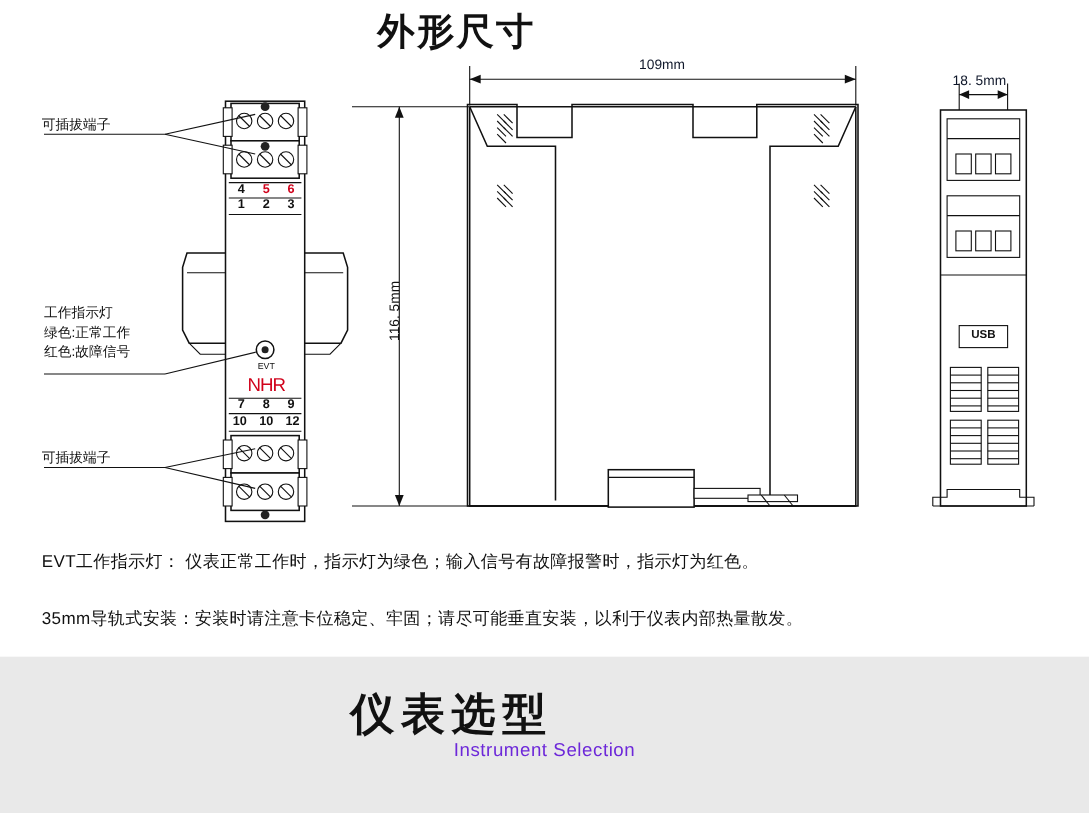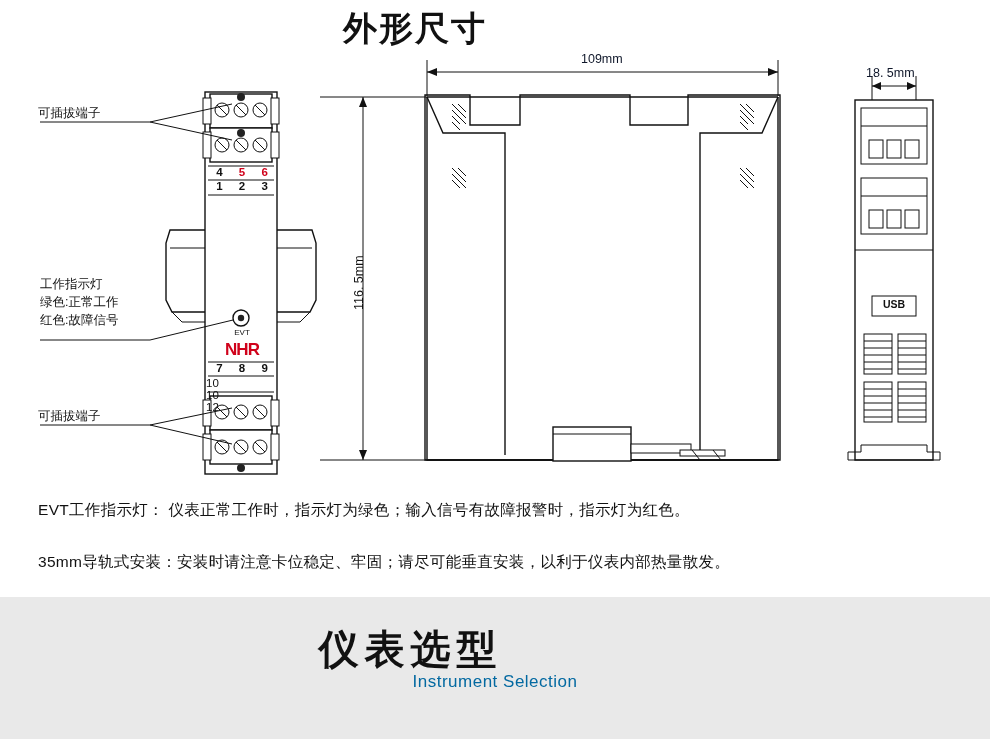--- a/index.html
+++ b/index.html
@@ -71,21 +71,21 @@
     font-size:40px;
     font-weight:bold;
     color:#111;
     letter-spacing:6px;
   }
   .banner-en{
     position:absolute;
     width:990px;
     text-align:center;
     font-size:17px;
-    color:#0369a1;
+    color:#6d28d9;
     letter-spacing:0.5px;
   }
 
   svg{position:absolute;left:0;top:0;}
   .ln{stroke:#111;fill:none;}
   .thin{stroke-width:1;}
   .med{stroke-width:1.4;}
   .fillw{fill:#fff;}
 </style>
 </head>
@@ -337,28 +337,28 @@
   <div style="position:absolute;left:208px;top:180px;width:68px;display:flex;justify-content:space-around;font-size:11.5px;font-weight:bold;color:#111;">
     <span>1</span>
     <span>2</span>
     <span>3</span>
   </div>
   <div style="position:absolute;left:208px;top:362px;width:68px;display:flex;justify-content:space-around;font-size:11.5px;font-weight:bold;color:#111;">
     <span>7</span>
     <span>8</span>
     <span>9</span>
   </div>
-  <div style="position:absolute;left:206px;top:377px;width:72px;display:flex;justify-content:space-around;font-size:11.5px;font-weight:normal;color:#111;flex-direction:column;">
+  <div style="position:absolute;left:206px;top:377px;width:72px;display:flex;justify-content:space-around;font-size:11.5px;font-weight:bold;color:#111;">
     <span>10</span>
     <span>10</span>
     <span>12</span>
   </div>
 
   <div style="position:absolute;left:228px;top:328px;width:28px;text-align:center;font-size:8px;color:#111;">EVT</div>
-  <div style="position:absolute;left:207px;top:340px;width:70px;text-align:center;font-size:17px;font-weight:bold;color:#d0021b;letter-spacing:-1px;">NHR</div>
+  <div style="position:absolute;left:207px;top:340px;width:70px;text-align:center;font-size:17px;font-weight:normal;color:#d0021b;letter-spacing:-1px;">NHR</div>
 
   <div class="dim-text" style="left:581px;top:52px;">109mm</div>
   <div class="vert" style="left:352px;top:310px;">116. 5mm</div>
 
   <div class="dim-text" style="left:866px;top:66px;">18. 5mm</div>
   <div style="position:absolute;left:872px;top:298px;width:44px;text-align:center;font-size:10.5px;color:#111;font-weight:bold;">USB</div>
 
   <div class="note" style="left:38px;top:500px;">EVT工作指示灯： 仪表正常工作时，指示灯为绿色；输入信号有故障报警时，指示灯为红色。</div>
   <div class="note" style="left:38px;top:552px;">35mm导轨式安装：安装时请注意卡位稳定、牢固；请尽可能垂直安装，以利于仪表内部热量散发。</div>
 

